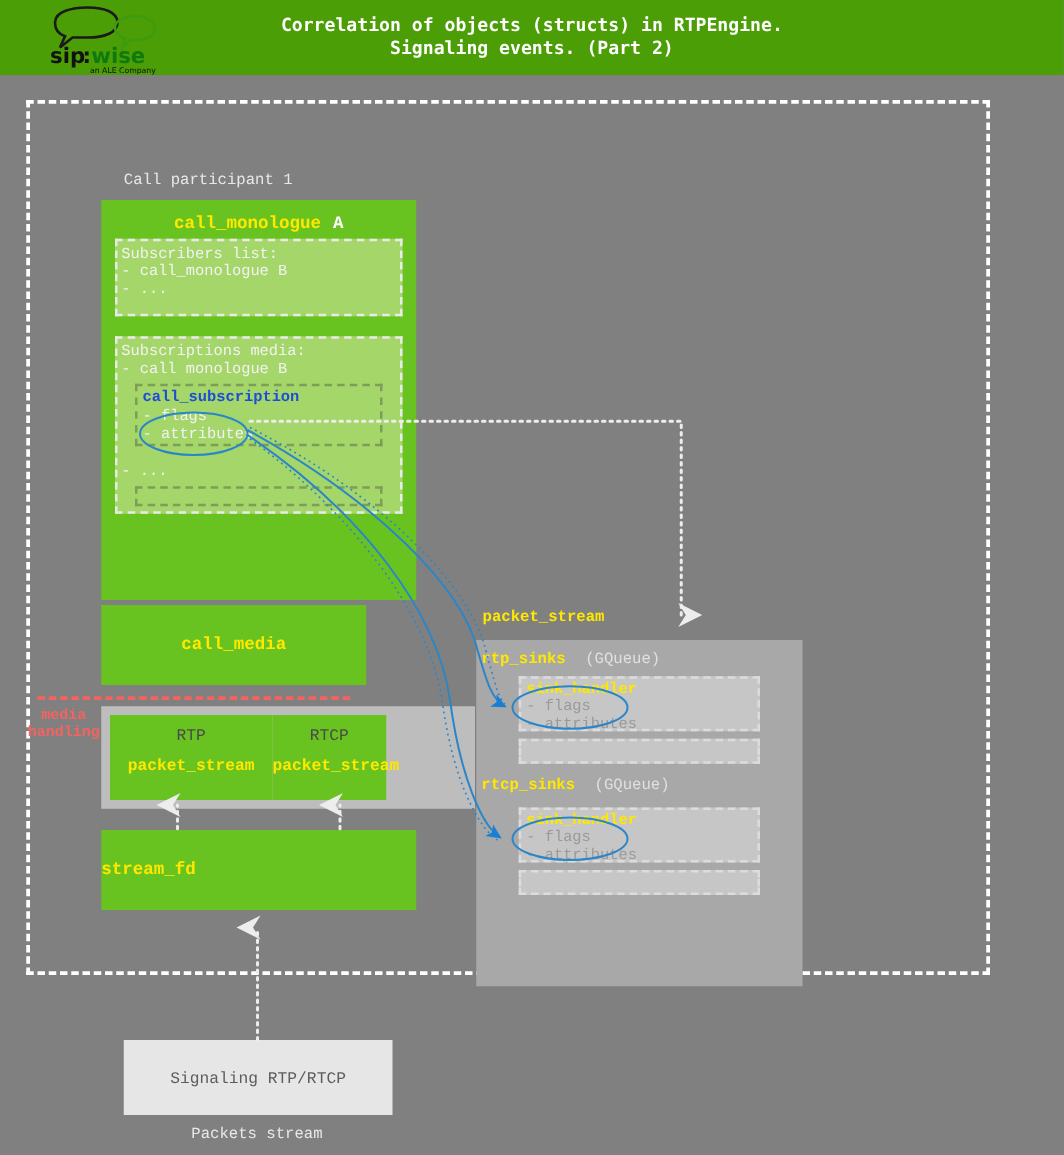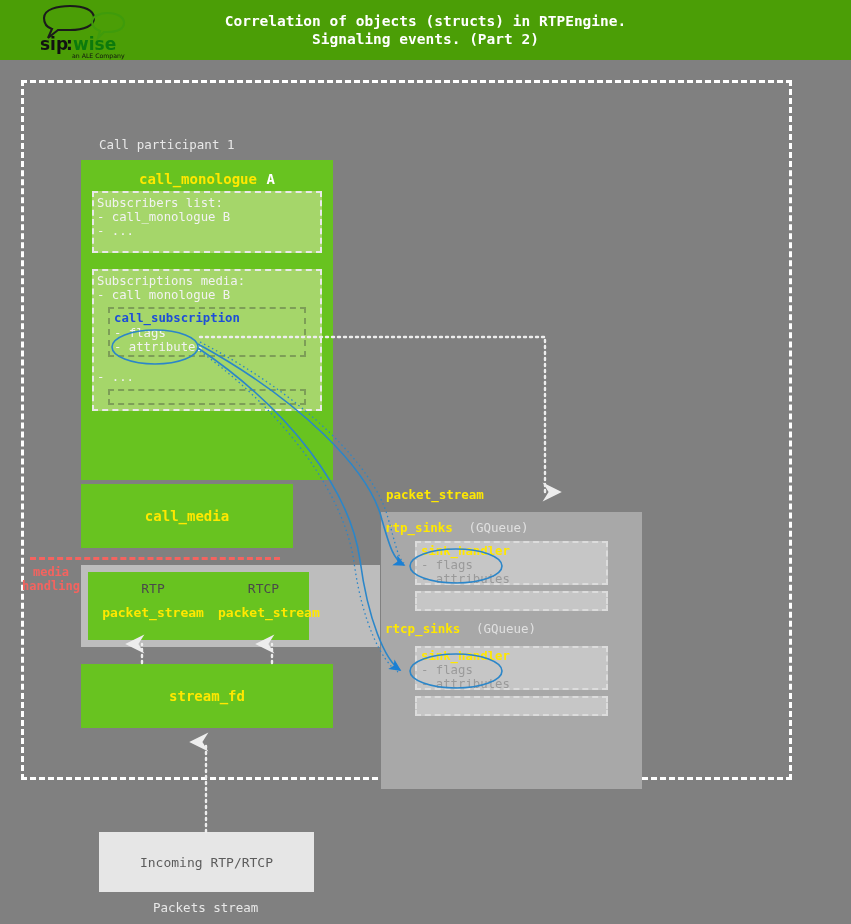--- a/index.html
+++ b/index.html
@@ -8,21 +8,21 @@
 
   
   .header{position:absolute;left:0;top:0;width:851px;height:60px;
           background:#4b9e06;display:flex;align-items:center;}
   .logo{position:absolute;left:32px;top:2px;width:100px;height:58px;}
   .title-wrap{position:absolute;left:0;top:0;width:851px;height:60px;
               display:flex;flex-direction:column;align-items:center;justify-content:center;}
   .title-line{color:#ffffff;font-size:14.5px;font-weight:bold;line-height:18px;letter-spacing:0px;}
 
   
-  .canvas{position:absolute;left:0;top:60px;width:851px;height:864px;background:#808080;}
+  .canvas{position:absolute;left:0;top:60px;width:851px;height:864px;background:#808080;font-family:Liberation Mono, monospace;}
 
   
   .outer-dash{position:absolute;left:21px;top:20px;width:771px;height:700px;
               border:3px dashed #ffffff;box-sizing:border-box;}
 
   
   .gray-label{position:absolute;color:#e8e8e8;font-size:12.5px;white-space:nowrap;}
 
   
   .green-box{position:absolute;background:#68c320;box-sizing:border-box;}
@@ -125,21 +125,21 @@
   <div class="green-box" style="left:88px;top:512px;width:130px;height:68px;">
     <div class="green-sub" style="margin-top:9px;">RTP</div>
     <div class="green-title" style="margin-top:9px;font-size:13px;">packet_stream</div>
   </div>
 
   <div class="green-box" style="left:218px;top:512px;width:91px;height:68px;">
     <div class="green-sub" style="margin-top:9px;">RTCP</div>
     <div class="green-title" style="margin-top:9px;font-size:13px;">packet_stream</div>
   </div>
 
-  <div class="green-box" style="left:81px;top:604px;width:252px;height:64px;display:flex;align-items:center;justify-content:center;">
+  <div class="green-box" style="left:81px;top:604px;width:252px;height:64px;display:flex;align-items:center;justify-content:flex-start;">
     <div class="green-title">stream_fd</div>
   </div>
 
   <div class="ps-title" style="left:386px;top:427px;">packet_stream</div>
 
   <div class="ps-panel" style="left:381px;top:452px;width:261px;height:277px;">
 
     <div style="position:absolute;left:4px;top:5px;">
       <span class="ps-title" style="position:static;">rtp_sinks</span>
       <span class="ps-title ps-sub" style="position:static;margin-left:6px;">(GQueue)</span>
@@ -161,21 +161,21 @@
     <div class="sink-box" style="left:34px;top:134px;width:193px;height:44px;">
       <div class="sink-yellow" style="position:absolute;left:4px;top:1px;">sink_handler</div>
       <div class="sink-txt" style="position:absolute;left:4px;top:15px;">- flags</div>
       <div class="sink-txt" style="position:absolute;left:4px;top:29px;">- attributes</div>
     </div>
 
     <div class="sink-box" style="left:34px;top:184px;width:193px;height:20px;"></div>
   </div>
 
   <div class="pkt-box" style="left:99px;top:772px;width:215px;height:60px;display:flex;align-items:center;justify-content:center;">
-    <div class="pkt-txt">Incoming RTP/RTCP</div>
+    <div class="pkt-txt">Signaling RTP/RTCP</div>
   </div>
   <div class="gray-label" style="left:153px;top:840px;">Packets stream</div>
 
 </div>
 
 <svg class="overlay">
   <defs>
     <marker id="wtri" markerWidth="9" markerHeight="9" refX="4.5" refY="7.5" orient="auto">
       <path d="M0.5,8.5 L4.5,0.5 L8.5,8.5 L4.5,6 Z" fill="#ededed"></path>
     </marker>

